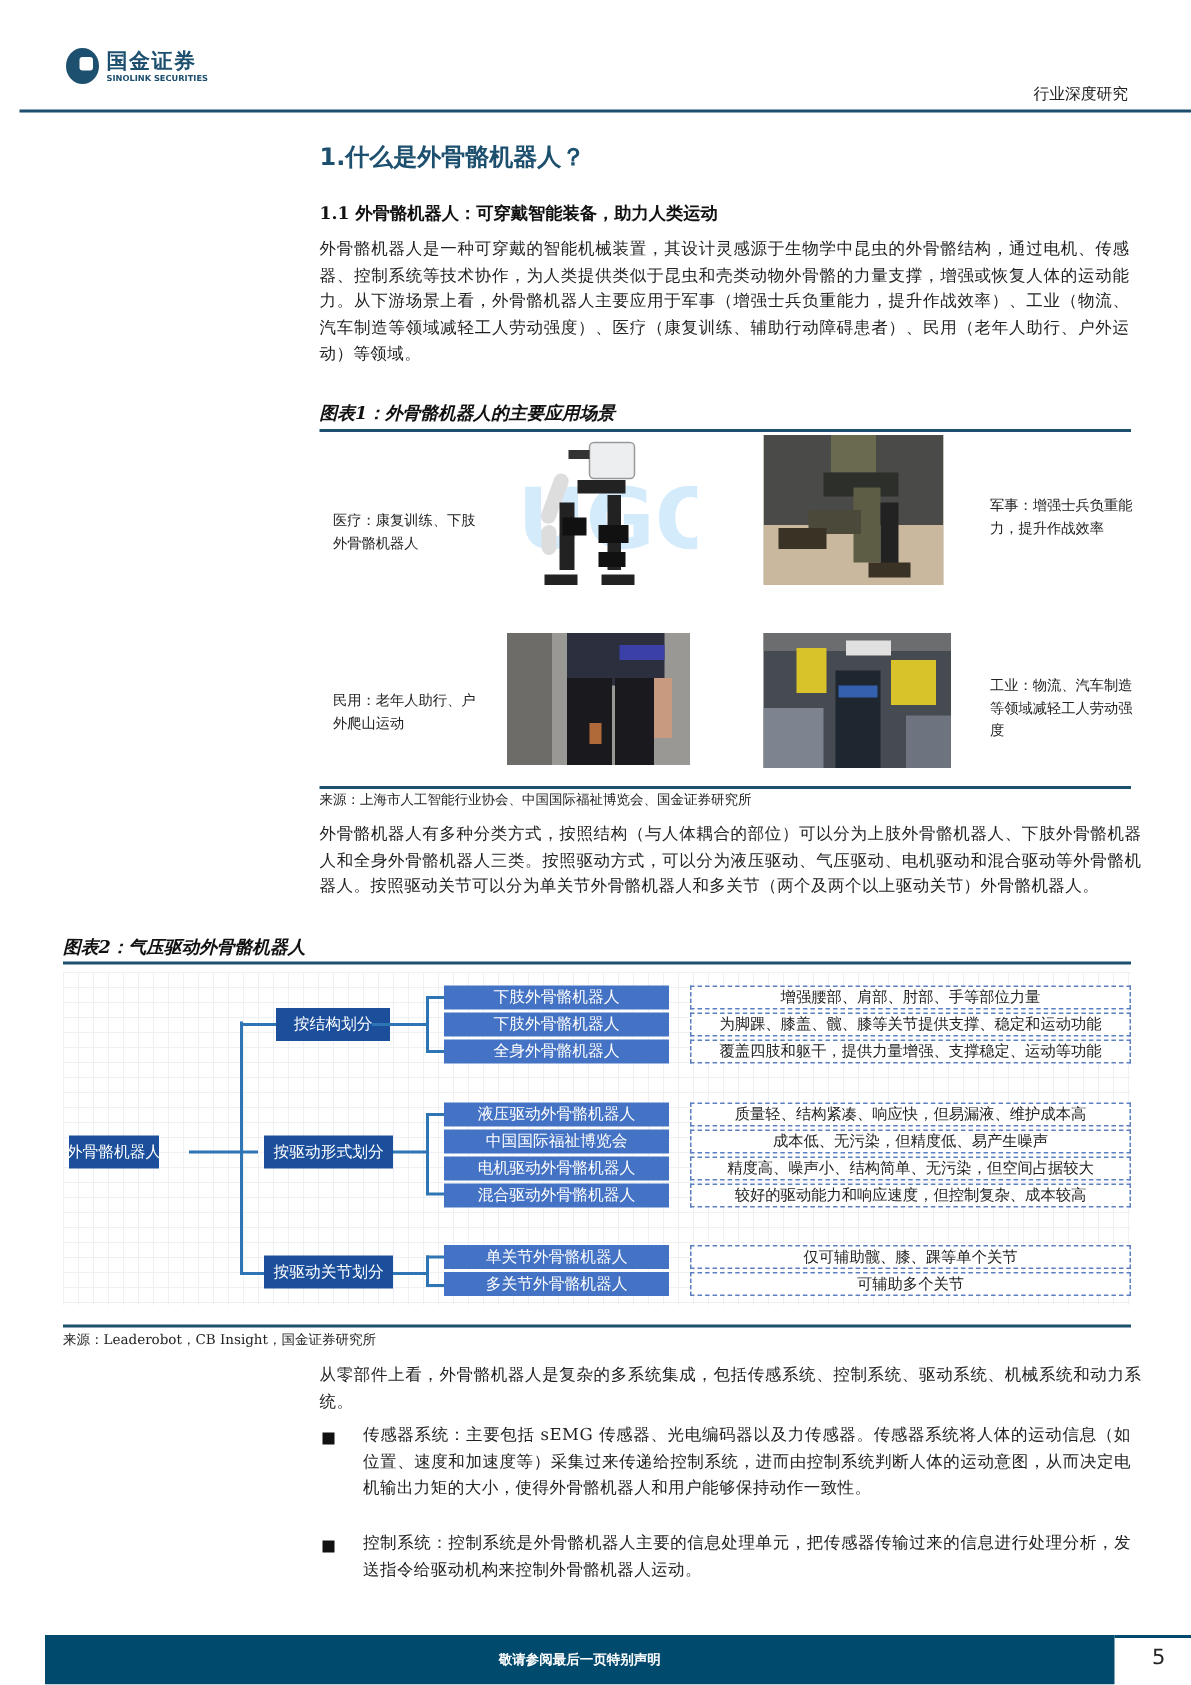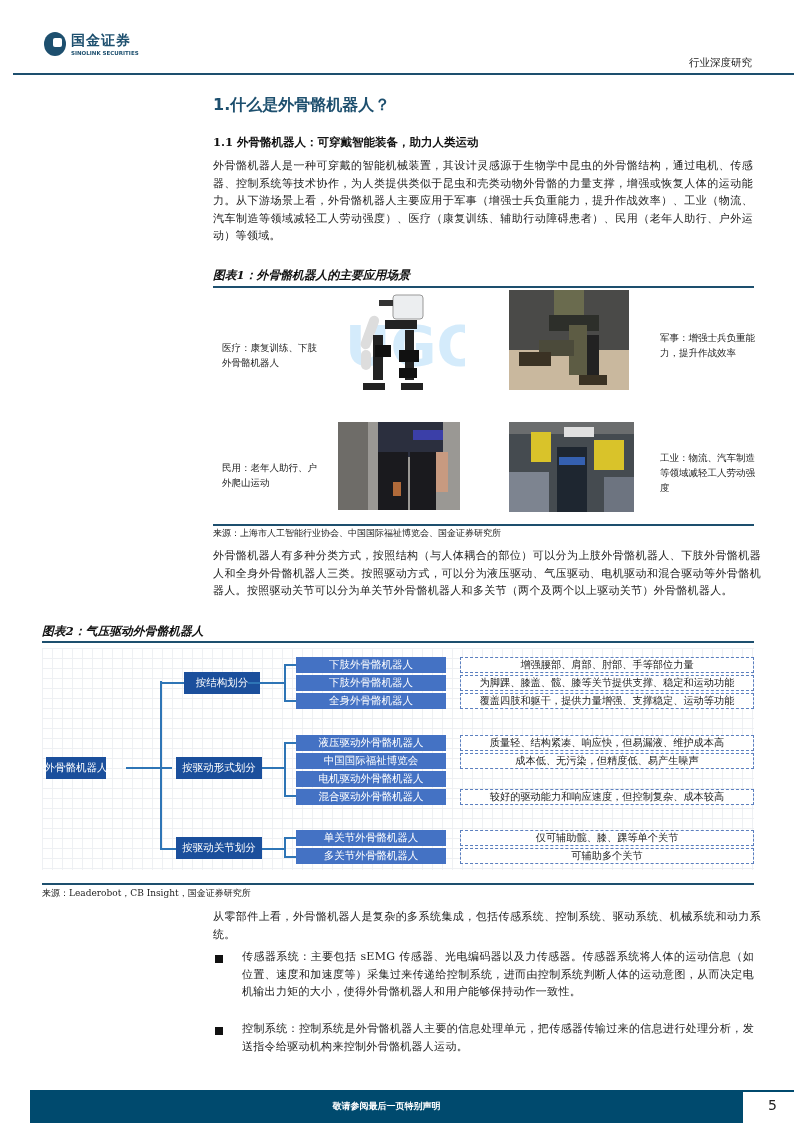--- a/index.html
+++ b/index.html
@@ -158,20 +158,21 @@
   <div class="hline" style="left:220px; top:119px; width:22px;"></div>
   <div class="vline" style="left:242px; top:94px; height:54px;"></div>
   <div class="hline" style="left:242px; top:94px; width:12px;"></div>
   <div class="hline" style="left:242px; top:147px; width:12px;"></div>
   <div class="node mid" style="left:254px; top:87px; width:150px; height:16px;">液压驱动外骨骼机器人</div>
   <div class="node mid" style="left:254px; top:105px; width:150px; height:16px;">中国国际福祉博览会</div>
   <div class="node mid" style="left:254px; top:123px; width:150px; height:16px;">电机驱动外骨骼机器人</div>
   <div class="node mid" style="left:254px; top:141px; width:150px; height:16px;">混合驱动外骨骼机器人</div>
   <div class="desc" style="left:418px; top:87px; width:294px; height:16px;">质量轻、结构紧凑、响应快，但易漏液、维护成本高</div>
   <div class="desc" style="left:418px; top:105px; width:294px; height:16px;">成本低、无污染，但精度低、易产生噪声</div>
+  <div class="desc" style="left:418px; top:123px; width:294px; height:16px;">精度高、噪声小、结构简单、无污染，但空间占据较大</div>
   <div class="desc" style="left:418px; top:141px; width:294px; height:16px;">较好的驱动能力和响应速度，但控制复杂、成本较高</div>
 
   <div class="hline" style="left:118px; top:200px; width:16px;"></div>
   <div class="node dark" style="left:134px; top:189px; width:86px; height:22px;">按驱动关节划分</div>
   <div class="hline" style="left:220px; top:200px; width:22px;"></div>
   <div class="vline" style="left:242px; top:189px; height:20px;"></div>
   <div class="hline" style="left:242px; top:189px; width:12px;"></div>
   <div class="hline" style="left:242px; top:208px; width:12px;"></div>
   <div class="node mid" style="left:254px; top:182px; width:150px; height:16px;">单关节外骨骼机器人</div>
   <div class="node mid" style="left:254px; top:200px; width:150px; height:16px;">多关节外骨骼机器人</div>

